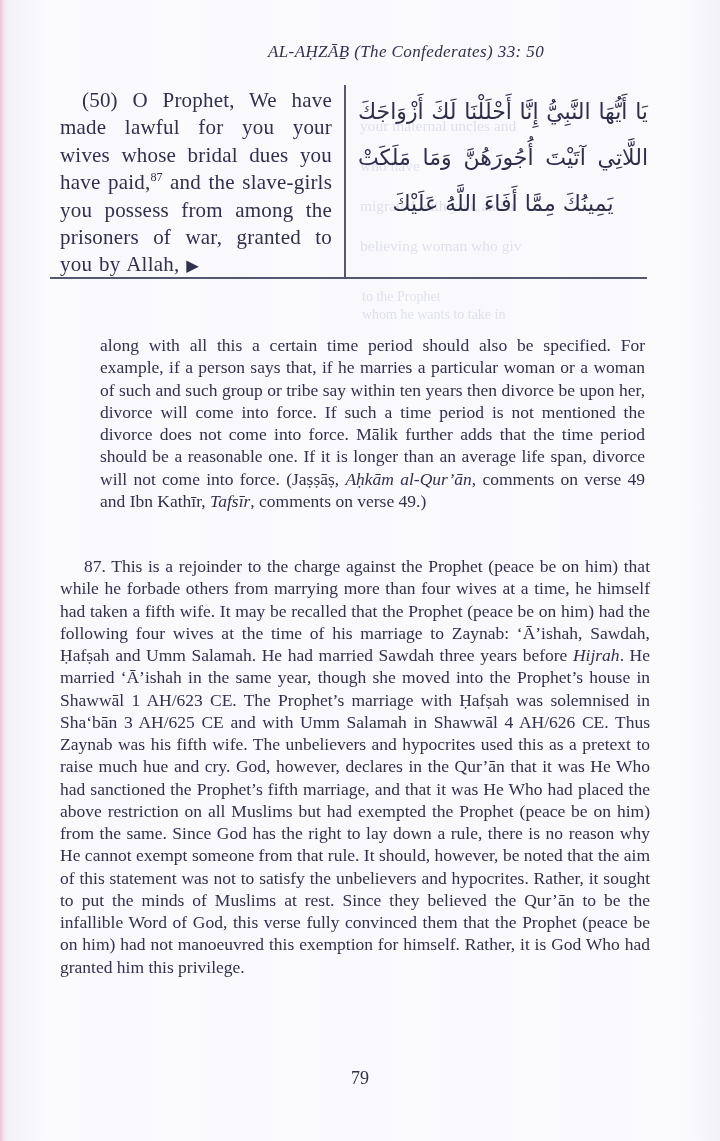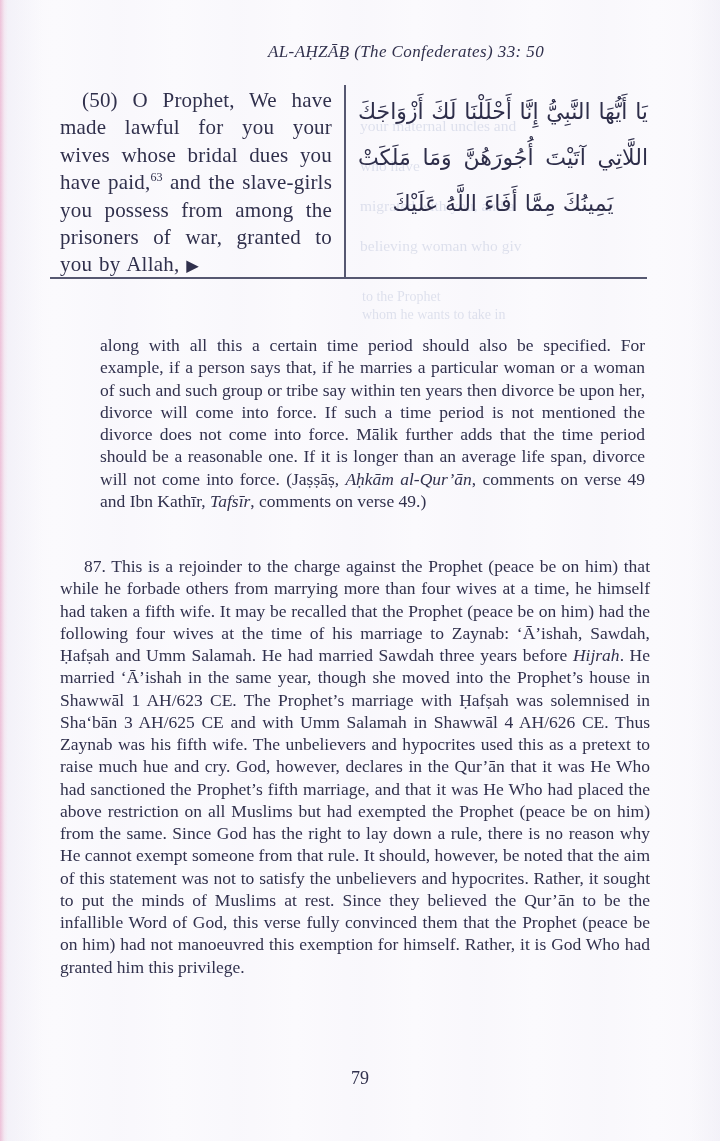--- a/index.html
+++ b/index.html
@@ -102,21 +102,21 @@
       <div>who have</div>
       <div>migrated with you, and a</div>
       <div>believing woman who giv</div>
     </div>
 
   <div class="ghost ghost-lower">
       <div>to the Prophet</div>
       <div>whom he wants to take in</div>
     </div>
 
-  <div class="verse-translation"><span>(50) O Prophet, We have made lawful for you your wives whose bridal dues you have paid,</span><sup class="fn-ref">63</sup><span> and the slave-girls you possess from among the prisoners of war, granted to you by Allah, </span><span class="cont-marker">▶</span></div>
+  <div class="verse-translation"><span>(50) O Prophet, We have made lawful for you your wives whose bridal dues you have paid,</span><sup class="fn-ref">87</sup><span> and the slave-girls you possess from among the prisoners of war, granted to you by Allah, </span><span class="cont-marker">▶</span></div>
 
   <div class="column-divider"></div>
 
   <div class="verse-arabic">
       <div class="arabic-line">يَا أَيُّهَا النَّبِيُّ إِنَّا أَحْلَلْنَا لَكَ أَزْوَاجَكَ</div>
       <div class="arabic-line">اللَّاتِي آتَيْتَ أُجُورَهُنَّ وَمَا مَلَكَتْ</div>
       <div class="arabic-line">يَمِينُكَ مِمَّا أَفَاءَ اللَّهُ عَلَيْكَ</div>
     </div>
 
   <div class="section-rule"></div>

